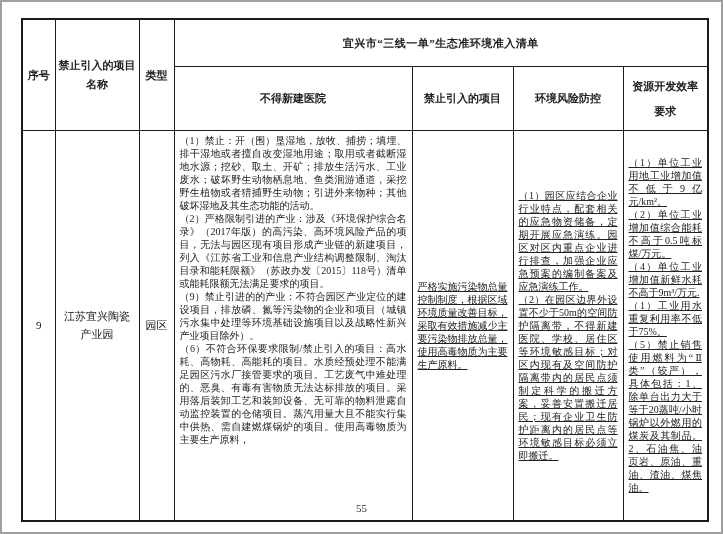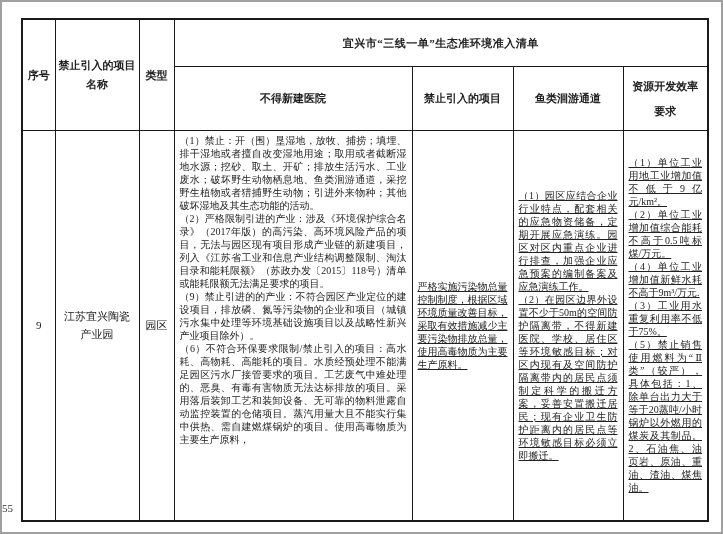--- a/index.html
+++ b/index.html
@@ -49,21 +49,21 @@
   .cell-long {
     font-size: 10px; line-height: 13px;
     text-align: justify; vertical-align: top;
     padding: 3px 5px 3px 5px;
   }
   .cell-long.v-mid { vertical-align: middle; text-decoration: underline; }
   .cell-long p { margin: 0; }
   .body-row { height: 390px; }
   .page-number {
     position: absolute; left: 0; right: 0; top: 500px;
-    font-size: 11px; color: #333333;
+    text-align: center; font-size: 11px; color: #333333;
   }
 </style>
 </head>
 <body>
 
 <div class="page">
   <table class="doc">
     <colgroup>
       <col class="c-index">
         <col class="c-name">
@@ -77,21 +77,21 @@
         <tr>
       <th class="left-th" rowspan="2">序号</th>
       <th class="left-th" rowspan="2">禁止引入的项目
 名称</th>
       <th class="left-th" rowspan="2">类型</th>
       <th class="title-cell" colspan="4">宜兴市“三线一单”生态准环境准入清单</th>
     </tr>
     <tr>
       <th class="sub-th">不得新建医院</th>
       <th class="sub-th">禁止引入的项目</th>
-      <th class="sub-th">鱼类洄游通道</th>
+      <th class="sub-th">环境风险防控</th>
       <th class="sub-th">资源开发效率要求</th>
     </tr>
     <tr class="body-row">
       <td class="cell-center">9</td>
       <td class="cell-center">江苏宜兴陶瓷
 产业园</td>
       <td class="cell-center">园区</td>
       <td class="cell-long">
         <p>（1）禁止：开（围）垦湿地，放牧、捕捞；填埋、排干湿地或者擅自改变湿地用途；取用或者截断湿地水源；挖砂、取土、开矿；排放生活污水、工业废水；破坏野生动物栖息地、鱼类洄游通道，采挖野生植物或者猎捕野生动物；引进外来物种；其他破坏湿地及其生态功能的活动。</p>
         <p>（2）严格限制引进的产业：涉及《环境保护综合名录》（2017年版）的高污染、高环境风险产品的项目，无法与园区现有项目形成产业链的新建项目，列入《江苏省工业和信息产业结构调整限制、淘汰目录和能耗限额》（苏政办发〔2015〕118号）清单或能耗限额无法满足要求的项目。</p>
@@ -102,20 +102,20 @@
         <p>严格实施污染物总量控制制度，根据区域环境质量改善目标，采取有效措施减少主要污染物排放总量，使用高毒物质为主要生产原料。</p>
       </td>
       <td class="cell-long v-mid">
         <p>（1）园区应结合企业行业特点，配套相关的应急物资储备，定期开展应急演练。园区对区内重点企业进行排查，加强企业应急预案的编制备案及应急演练工作。</p>
         <p>（2）在园区边界外设置不少于50m的空间防护隔离带，不得新建医院、学校、居住区等环境敏感目标；对区内现有及空间防护隔离带内的居民点须制定科学的搬迁方案，妥善安置搬迁居民；现有企业卫生防护距离内的居民点等环境敏感目标必须立即搬迁。</p>
       </td>
       <td class="cell-long v-mid">
         <p>（1）单位工业用地工业增加值不低于9亿元/km²。</p>
         <p>（2）单位工业增加值综合能耗不高于0.5吨标煤/万元。</p>
         <p>（4）单位工业增加值新鲜水耗不高于9m³/万元.</p>
-        <p>（3）工业用水重复利用率不低于75%。</p>
+        <p>（1）工业用水重复利用率不低于75%。</p>
         <p>（5）禁止销售使用燃料为“Ⅱ类”（较严），具体包括：1、除单台出力大于等于20蒸吨/小时锅炉以外燃用的煤炭及其制品。2、石油焦、油页岩、原油、重油、渣油、煤焦油。</p>
       </td>
     </tr>
   </tbody>
     </table>
   <div class="page-number">55</div>
 </div>
 
 </body></html>

